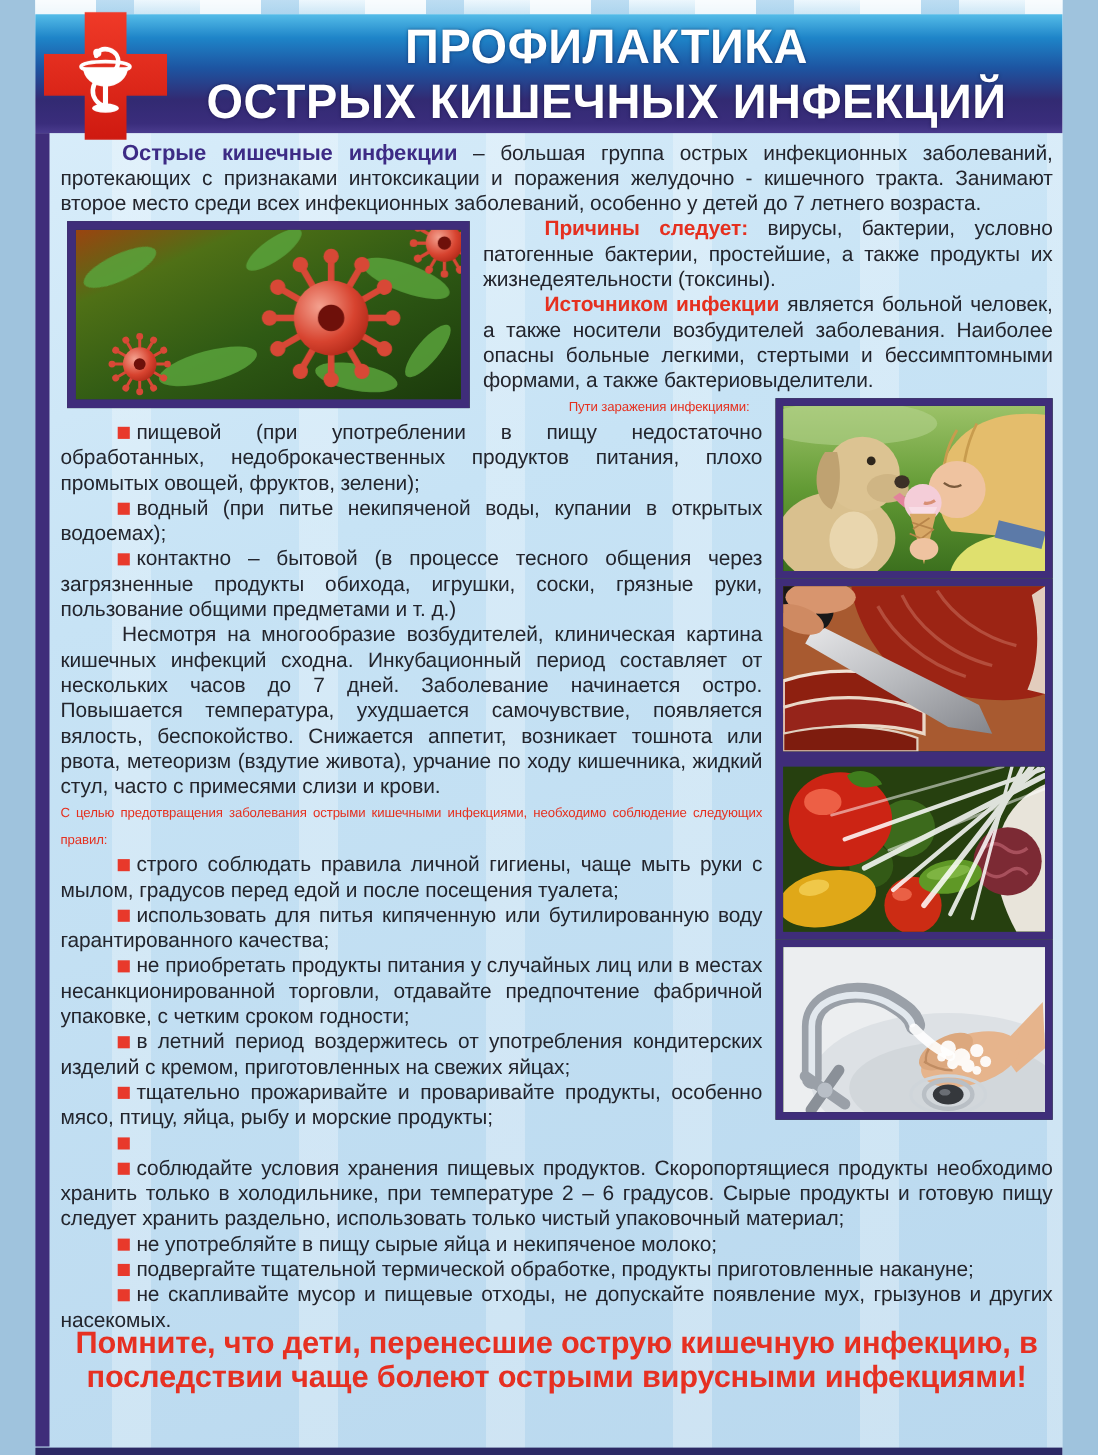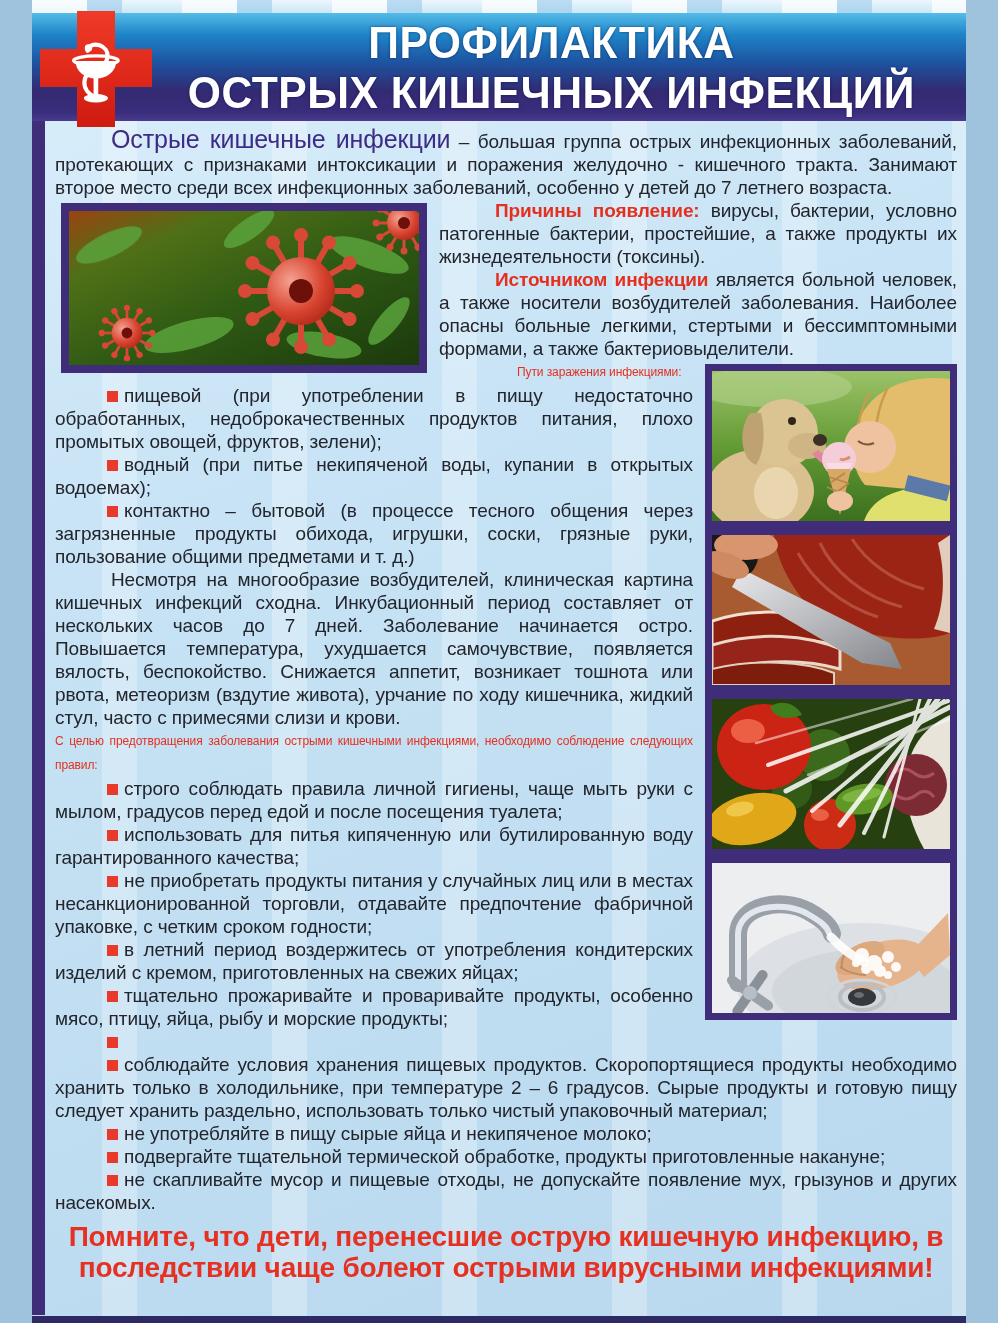--- a/index.html
+++ b/index.html
@@ -28,34 +28,34 @@
     transform:scaleX(.97);transform-origin:50% 0;
   }
   .content{
     box-sizing:border-box;height:1194px;overflow:hidden;
     border-left:13px solid #3f2d7a;
     padding:7px 9px 0 10px;
     color:#23252d;
   }
   .content p,.content h2{margin:0;text-align:justify;font-size:19px;line-height:23px;font-weight:normal;letter-spacing:-.1px;}
   .ind{text-indent:56px;}
-  .lead{color:#3d2b85;font-weight:normal;font-size:25px;}
+  .lead{color:#3d2b85;font-weight:bold;font-size:20px;}
   .redh{color:#e5301f;font-weight:bold;}
   h2.redh{font-size:12px;line-height:24px;}
   h2.ind2{text-indent:78px;text-align:left;}
   .li{text-indent:52px;}
   .sq{display:inline-block;width:11px;height:11px;background:#e8392b;margin-right:6px;}
   figure{margin:0;line-height:0;}
   .ph-frame{border:8px solid #3f2d7a;background:#204a12;}
   .virus-fig{float:left;width:366px;height:170px;box-sizing:border-box;margin:4px 12px 4px 6px;}
   .photo-col{float:right;width:252px;margin:4px 0 8px 12px;}
   .photo-col .ph-frame{border-width:7px;width:252px;height:164px;box-sizing:border-box;}
   .clinical{margin-top:20px;}
   .footer{
-    position:absolute;left:23px;right:9px;bottom:12px;z-index:6;
+    position:absolute;left:23px;right:9px;bottom:28px;z-index:6;
     text-align:center;color:#e63022;font-weight:bold;
     font-size:28px;line-height:31px;letter-spacing:-.2px;
   }
   .bottom-strip{position:absolute;left:0;right:0;bottom:0;height:7px;background:#2c2964;z-index:7;}
   svg{display:block;}
 </style>
 </head>
 <body>
 
 <div class="page">
@@ -167,21 +167,21 @@
           <ellipse cx="255" cy="134" rx="38" ry="12" transform="rotate(10 255 134)"></ellipse>
           <ellipse cx="180" cy="18" rx="30" ry="10" transform="rotate(-35 180 18)"></ellipse>
           <ellipse cx="320" cy="110" rx="30" ry="10" transform="rotate(-50 320 110)"></ellipse>
         </g>
         <use href="#vir" transform="translate(232 80)"></use>
         <use href="#vir" transform="translate(58 122) scale(.45)"></use>
         <use href="#vir" transform="translate(335 12) scale(.5)"></use>
       </svg>
     </figure>
 
-    <p class="ind"><span class="redh">Причины появление:</span><span> вирусы, бактерии, условно патогенные бактерии, простейшие, а также продукты их жизнедеятельности (токсины).</span></p>
+    <p class="ind"><span class="redh">Причины следует:</span><span> вирусы, бактерии, условно патогенные бактерии, простейшие, а также продукты их жизнедеятельности (токсины).</span></p>
     <p class="ind"><span class="redh">Источником инфекции</span><span> является больной человек, а также носители возбудителей заболевания. Наиболее опасны больные легкими, стертыми и бессимптомными формами, а также бактериовыделители.</span></p>
 
     <aside class="photo-col">
 
       <figure class="ph-frame">
         <svg viewBox="0 0 238 150" width="238" height="150" preserveAspectRatio="none">
           <defs>
               <linearGradient id="grass" x1="0" y1="0" x2="0" y2="1">
             <stop offset="0" stop-color="#9cc268"></stop>
                 <stop offset=".5" stop-color="#639b35"></stop>

